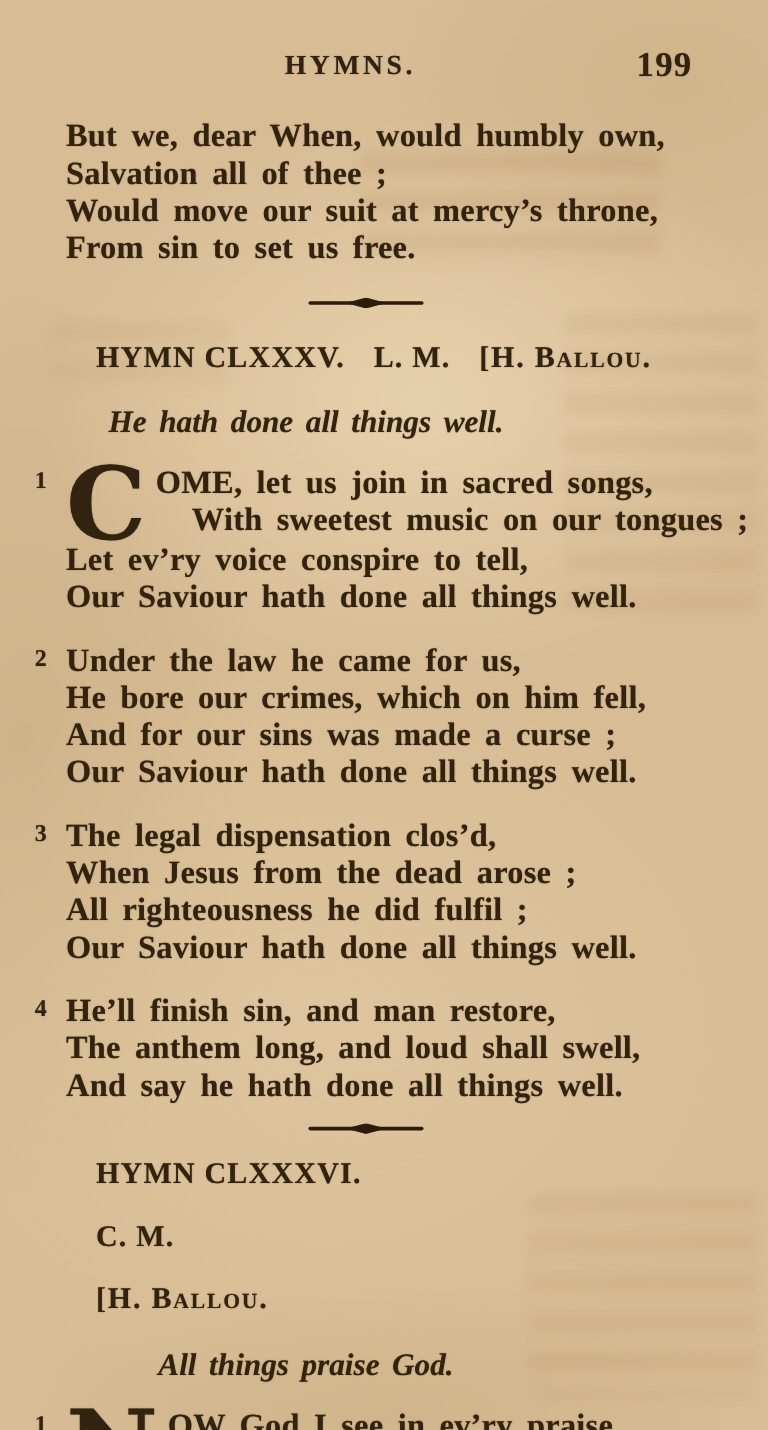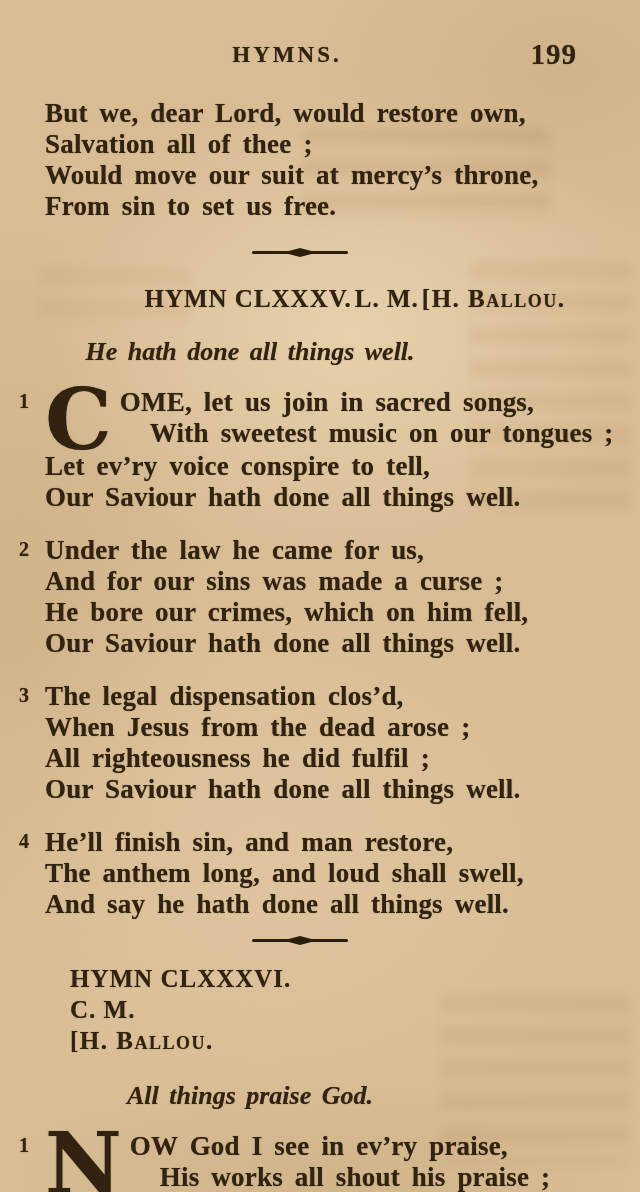--- a/index.html
+++ b/index.html
@@ -11,20 +11,21 @@
     font-family:"Liberation Serif","DejaVu Serif",serif;
     color:#31230f;
     background-color:#d7bc94;
     background-image:
       radial-gradient(ellipse 420px 320px at 55% 28%, rgba(243,225,190,0.55), transparent 75%),
       radial-gradient(ellipse 520px 420px at 42% 72%, rgba(232,208,168,0.45), transparent 75%),
       radial-gradient(ellipse 320px 220px at 88% 6%, rgba(198,168,122,0.40), transparent 75%),
       radial-gradient(ellipse 260px 520px at 3% 52%, rgba(192,162,116,0.35), transparent 75%),
       radial-gradient(ellipse 400px 160px at 50% 99%, rgba(196,166,120,0.35), transparent 75%);
     text-shadow:0 0 1px rgba(49,35,15,0.55);
+    padding-left:10px;
   }
   .content{position:relative;padding:42px 25px 0 45px;z-index:2;}
   
   .ghost{
     position:absolute;z-index:1;
     background:repeating-linear-gradient(180deg, rgba(152,98,46,0.12) 0 15px, rgba(152,98,46,0.02) 15px 33px);
     filter:blur(5px);border-radius:10px;pointer-events:none;
   }
   .g1{left:300px;top:128px;width:250px;height:95px;}
   .g2{left:470px;top:262px;width:160px;height:250px;opacity:.8;}
@@ -47,21 +48,21 @@
   .divider{position:relative;width:96px;height:9px;margin:26px auto 0;transform:translateX(-30px);}
   .divider .bar{position:absolute;left:0;right:0;top:3px;height:3px;background:#2a1d0c;border-radius:2px;}
   .divider .diamond{
     position:absolute;left:50%;top:0;width:34px;height:9px;transform:translateX(-50%);
     background:#2a1d0c;
     clip-path:polygon(0 50%,50% 0,100% 50%,50% 100%);
   }
   .divider2{margin-top:16px;}
 
   .hymn-heading{
-    margin-top:28px;display:flex;justify-content:center;gap:3px;
+    margin-top:28px;display:flex;gap:24px;
     transform:translateX(25px);
     font-size:25px;font-weight:bold;letter-spacing:1px;white-space:nowrap;
   }
   .hymn-heading .attr{font-variant:small-caps;letter-spacing:1.5px;}
   .heading2{margin-top:20px;flex-direction:column;}
 
   .subtitle{
     margin-top:24px;text-align:center;transform:translateX(-80px);
     font-size:26px;font-style:italic;font-weight:bold;word-spacing:4px;white-space:nowrap;
   }
@@ -88,21 +89,21 @@
   <div class="ghost g4"></div>
 
   <div class="content">
 
     <div class="page-header">
       <span class="running-title">HYMNS.</span>
       <span class="page-number">199</span>
     </div>
 
     <div class="stanza-continuation">
-      <div class="vline">But we, dear Lord, would restore own,</div>
+      <div class="vline">But we, dear When, would humbly own,</div>
       <div class="vline">Salvation all of thee ;</div>
       <div class="vline">Would move our suit at mercy’s throne,</div>
       <div class="vline">From sin to set us free.</div>
     </div>
 
     <div class="divider">
       <span class="bar"></span>
       <span class="diamond"></span>
     </div>
 
@@ -123,22 +124,22 @@
           <div class="vline indent">With sweetest music on our tongues ;</div>
         </div>
       </div>
       <div class="vline">Let ev’ry voice conspire to tell,</div>
       <div class="vline">Our Saviour hath done all things well.</div>
     </div>
 
     <div class="verse">
       <span class="vnum">2</span>
       <div class="vline">Under the law he came for us,</div>
+      <div class="vline">He bore our crimes, which on him fell,</div>
       <div class="vline">And for our sins was made a curse ;</div>
-      <div class="vline">He bore our crimes, which on him fell,</div>
       <div class="vline">Our Saviour hath done all things well.</div>
     </div>
 
     <div class="verse">
       <span class="vnum">3</span>
       <div class="vline">The legal dispensation clos’d,</div>
       <div class="vline">When Jesus from the dead arose ;</div>
       <div class="vline">All righteousness he did fulfil ;</div>
       <div class="vline">Our Saviour hath done all things well.</div>
     </div>

